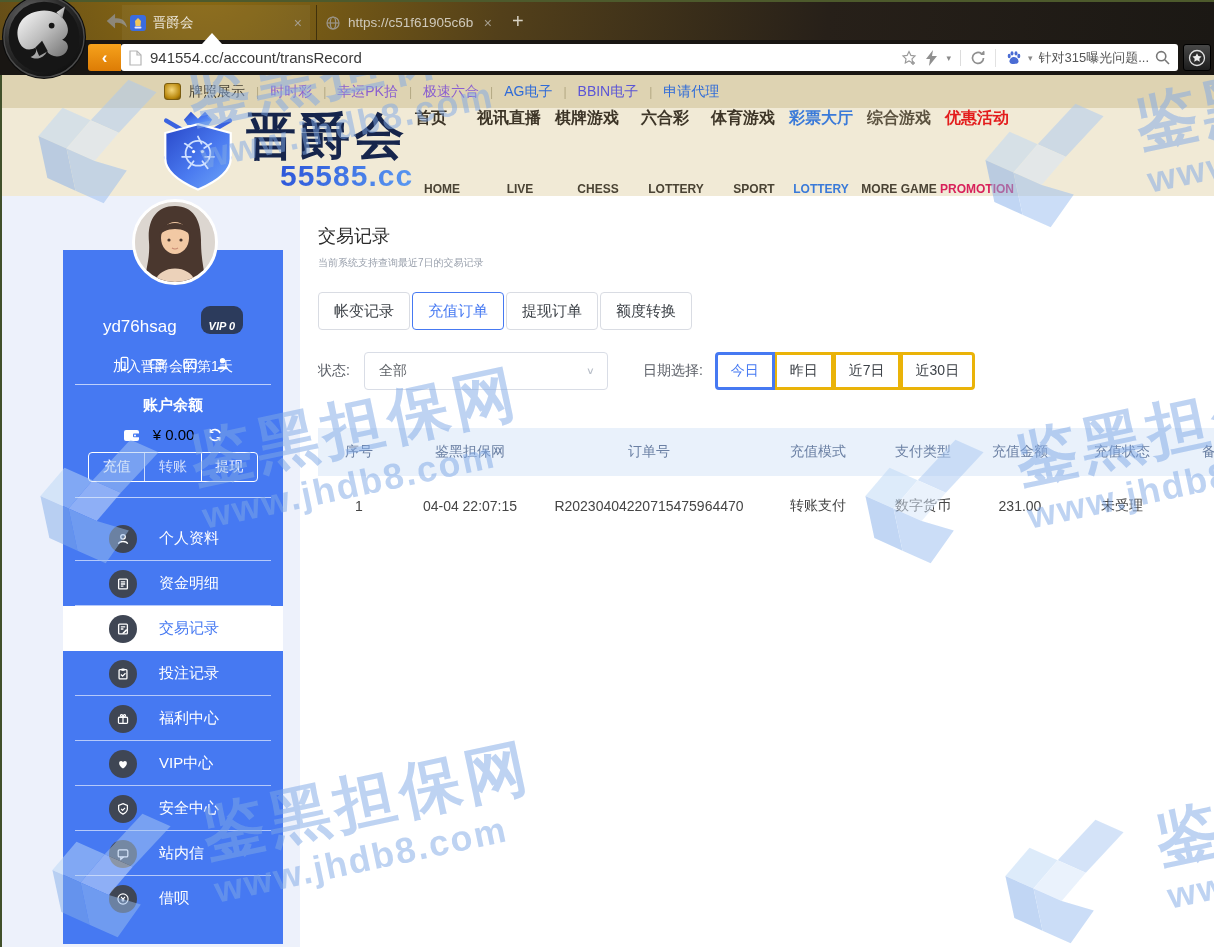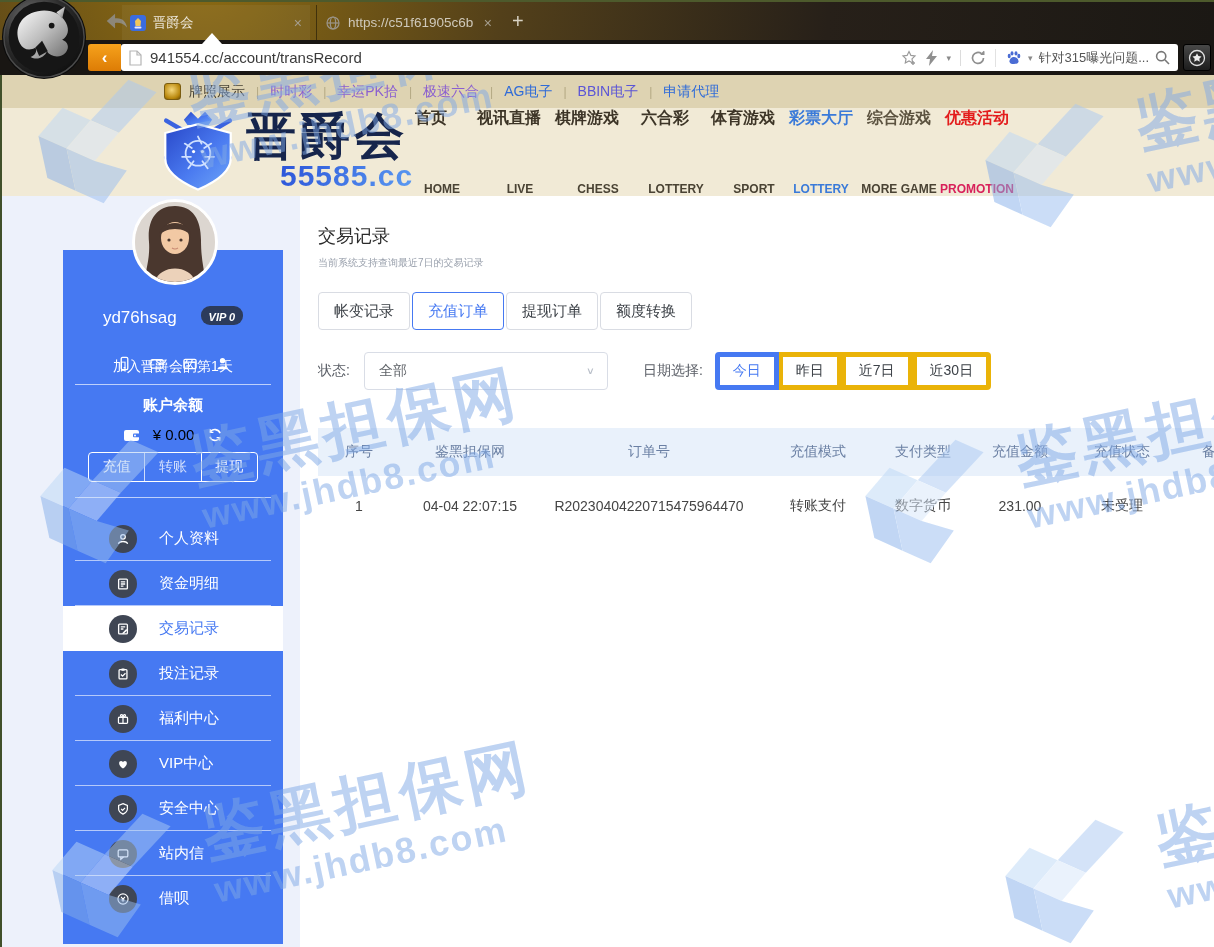--- a/index.html
+++ b/index.html
@@ -59,21 +59,21 @@
   .nv-red .nav-cn,.nv-red .nav-en{color:#e31d1d;}
   .nv-pro .nav-cn{color:#e31d1d;} .nv-pro .nav-en{color:#d8215a;}
   .nv-blue .nav-cn,.nv-blue .nav-en{color:#3a7ad9;}
   .page-body{position:absolute;left:0;top:196px;width:100%;bottom:0;background:#edf1fb;}
   .main-panel{position:absolute;left:300px;top:0;right:0;bottom:0;background:#fff;}
   
   .sidebar{position:absolute;left:63px;top:54px;width:220px;height:694px;background:#4679f2;}
   .avatar{position:absolute;left:132px;top:3px;width:80px;height:80px;border-radius:50%;
     border:3px solid #fff;overflow:hidden;z-index:5;background:#e8e2dc;}
   .sb-user{position:absolute;left:0;top:56px;width:100%;text-align:center;color:#fff;font-size:17px;}
-  .vip-pill{display:inline-block;background:rgba(40,48,66,.85);border-radius:9px;padding:5px 8px 2px;
+  .vip-pill{display:inline-block;background:rgba(40,48,66,.85);border-radius:9px;padding:14px 8px 2px;
     font-size:11px;font-style:italic;font-weight:bold;margin-left:24px;vertical-align:2px;}
   .sb-join{position:absolute;left:0;top:84px;width:100%;text-align:center;color:#fff;font-size:14px;margin-top:24px;}
   .sb-quick{position:absolute;left:0;top:106px;width:100%;display:flex;justify-content:center;gap:17px;}
   .sb-div{position:absolute;left:12px;right:12px;height:1px;background:rgba(255,255,255,.65);}
   .sb-baltitle{position:absolute;left:0;top:146px;width:100%;text-align:center;color:#fff;font-size:15px;font-weight:bold;}
   .sb-balrow{position:absolute;left:0;top:176px;width:100%;display:flex;justify-content:center;align-items:center;gap:13px;color:#000000;font-size:15px;}
   .sb-actions{position:absolute;left:25px;top:202px;width:170px;height:30px;display:flex;
     border:1px solid #fff;border-radius:4px;box-sizing:border-box;}
   .sb-actions .act{flex:1;display:flex;align-items:center;justify-content:center;color:#fff;font-size:14px;}
   .sb-actions .act + .act{border-left:1px solid #fff;}
@@ -93,21 +93,21 @@
   .mc-tab{height:36px;padding:0 15px;display:flex;align-items:center;border:1px solid #d9dce3;
     border-radius:4px;font-size:15px;color:#3d4248;background:#fff;}
   .mc-tab.active{border-color:#4679f2;color:#4679f2;}
   .filter-row{position:absolute;left:18px;top:156px;display:flex;align-items:center;font-size:14px;color:#5a5e66;}
   .status-select{width:244px;height:38px;border:1px solid #d9dde6;border-radius:4px;box-sizing:border-box;
     display:flex;align-items:center;padding:0 12px 0 14px;margin-left:14px;color:#5f6368;background:#fff;}
   .status-select .chev{margin-left:auto;color:#b9bfc9;font-size:12px;transform:scaleY(.8);}
   .date-label{margin-left:35px;}
   .date-group{display:flex;margin-left:12px;}
   .date-btn{height:38px;min-width:58px;padding:0 13px;display:flex;align-items:center;justify-content:center;
-    border:5px solid #eab308;background:#fff;font-size:14px;color:#3d4248;margin-left:-1px;box-sizing:border-box;}
+    border:3px solid #eab308;background:#fff;font-size:14px;color:#3d4248;margin-left:-1px;box-sizing:border-box;}
   .date-btn:first-child{border-radius:4px 0 0 4px;margin-left:0;}
   .date-btn:last-child{border-radius:0 4px 4px 0;}
   .date-btn.active{border-color:#4679f2;color:#4679f2;position:relative;z-index:1;}
   .tx-table{position:absolute;left:18px;top:232px;width:942px;}
   .t-head,.t-row{display:grid;grid-template-columns:82px 140px 218px 120px 90px 104px 100px 88px;}
   .t-head{height:48px;background:#e9f1fb;}
   .t-head > div{display:flex;align-items:center;justify-content:center;font-size:14px;color:#6b80a4;}
   .t-row{height:60px;background:#fff;}
   .t-row > div{display:flex;align-items:center;justify-content:center;font-size:14px;color:#454545;}
   

